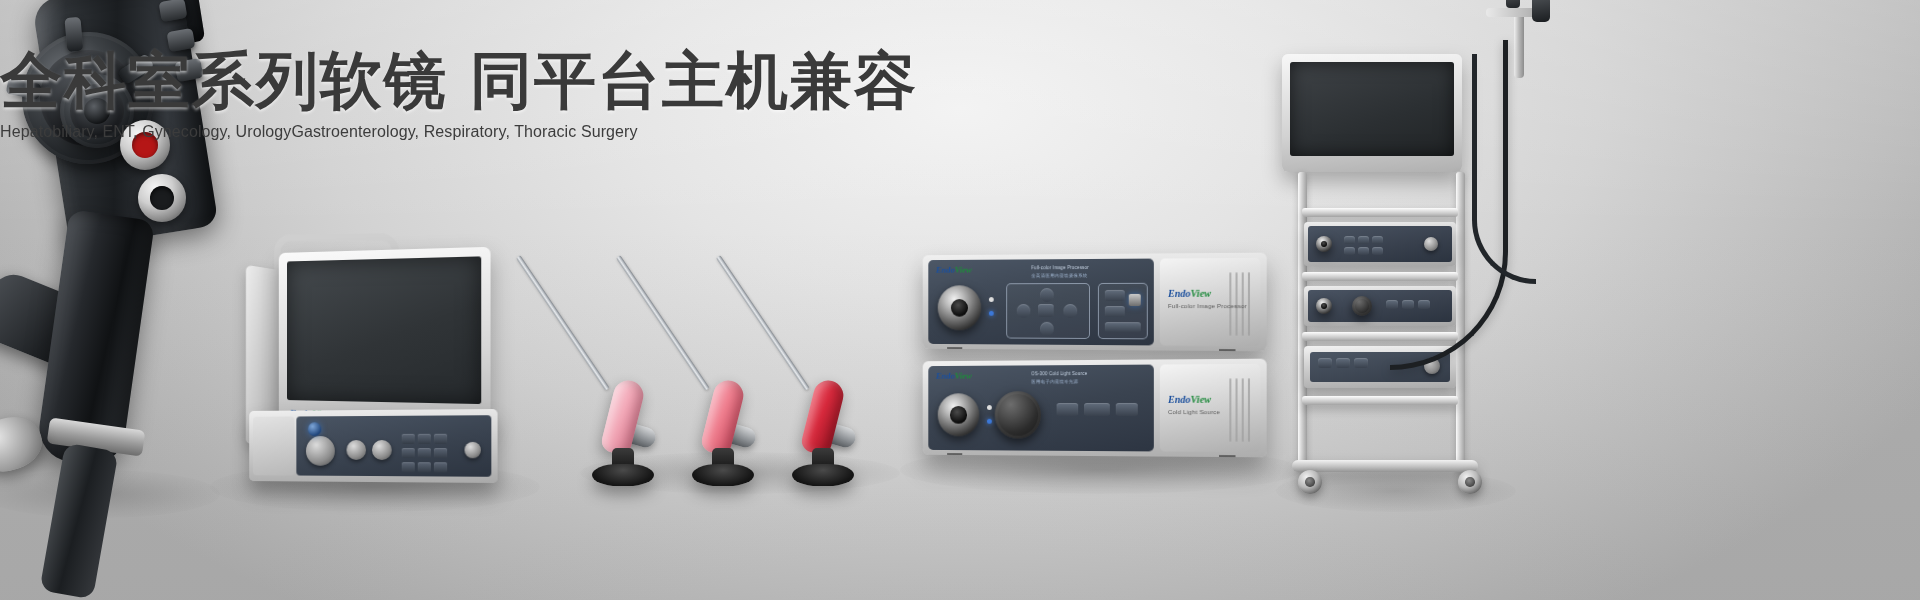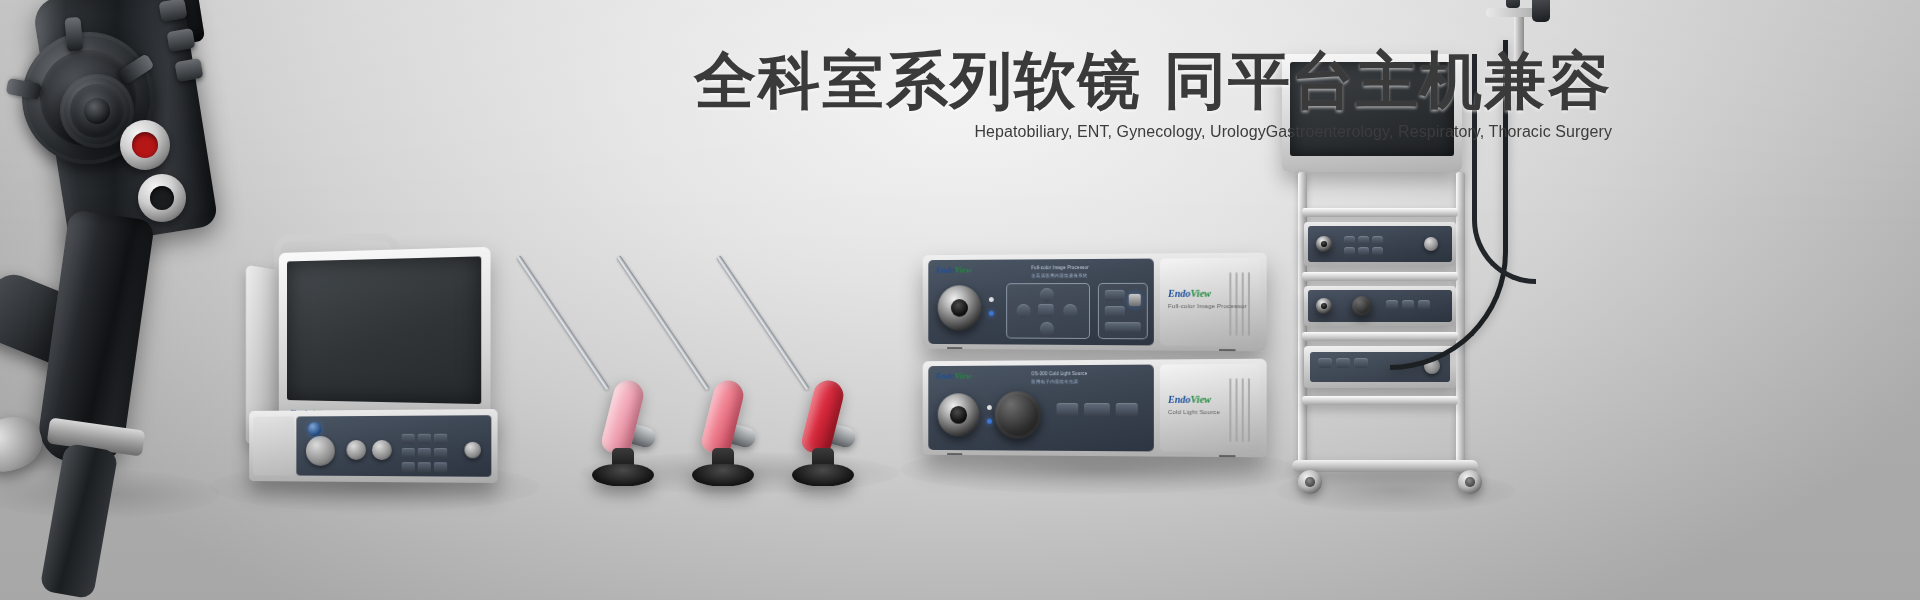--- a/index.html
+++ b/index.html
@@ -21,40 +21,40 @@
   #stage::after{
     content:"";
     position:absolute; inset:0;
     background:linear-gradient(180deg, rgba(255,255,255,.18) 0%, rgba(255,255,255,0) 38%, rgba(120,120,120,.10) 100%);
     pointer-events:none;
   }
 
   
   .textblock{
     position:absolute; left:0; top:44px; width:1612px;
-    text-align:right; z-index:40;
+    text-align:left; z-index:40;
   }
   .title-cn{
     font-size:62px; font-weight:bold; color:#3a3a3a;
     letter-spacing:2px; line-height:1.18;
     text-shadow:0 2px 3px rgba(255,255,255,.55);
   }
   .title-cn .gap{ display:inline-block; width:22px; }
   .title-en{
     margin-top:8px;
     font-size:28px; font-weight:bold; color:#1f1f1f;
     letter-spacing:.2px;
   }
   .sub-cn{
     margin-top:34px;
     font-size:17.5px; color:#3c3c3c; letter-spacing:.6px;
   }
   .sub-en{
     margin-top:6px;
-    font-size:16px; color:#3c3c3c; letter-spacing:.1px;padding-left:10px;
+    font-size:16px; color:#3c3c3c; letter-spacing:.1px;
   }
 
   
   .brand{
     font-family:"Liberation Serif","DejaVu Serif",serif;
     font-weight:bold; font-style:italic;
     white-space:nowrap; line-height:1;
   }
   .brand .endo{ color:#1b4f9c; }
   .brand .view{ color:#1f8a3c; }

